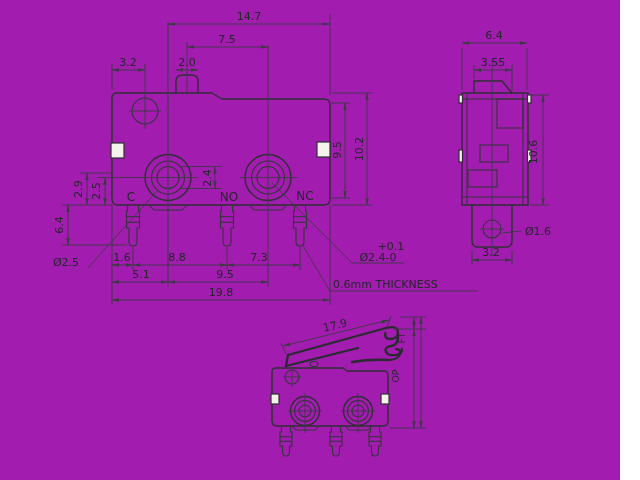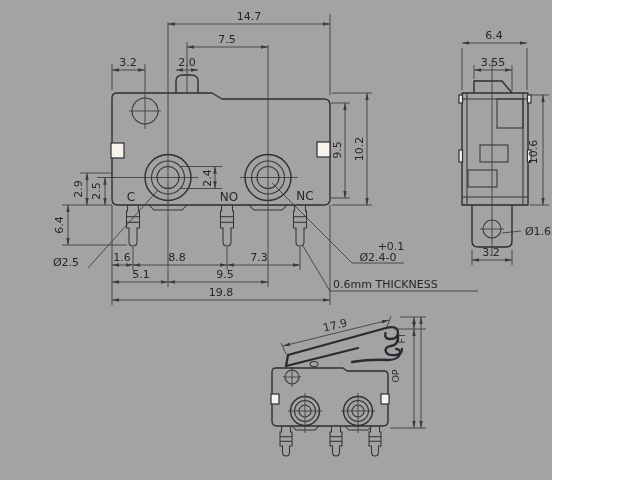--- a/index.html
+++ b/index.html
@@ -1,16 +1,16 @@
 <!DOCTYPE html>
 <html><head>
 <meta charset="utf-8">
 <style>
   html,body{margin:0;padding:0;}
-  .page{width:552px;height:480px;background:#a3a3a3;position:relative;overflow:hidden;}
+  .page{width:620px;height:480px;background:#a21caf;position:relative;overflow:hidden;}
   svg{position:absolute;left:0;top:0;}
   svg text{font-family:"DejaVu Sans", sans-serif;fill:#26262c;}
   .t{font-size:11px;}
   .tb{font-size:12px;}
   .ts{font-size:9.5px;}
   .outline{stroke:#2f2f35;stroke-width:1.4;fill:none;stroke-linejoin:round;}
   .inner{stroke:#34343a;stroke-width:1.05;fill:none;}
   .thin{stroke:#3a3a40;stroke-width:0.85;fill:none;}
   .dim{stroke:#3a3a40;stroke-width:0.85;fill:none;marker-start:url(#arr);marker-end:url(#arr);}
   .lever{stroke:#2a2a30;stroke-width:2.3;fill:none;stroke-linecap:round;}

